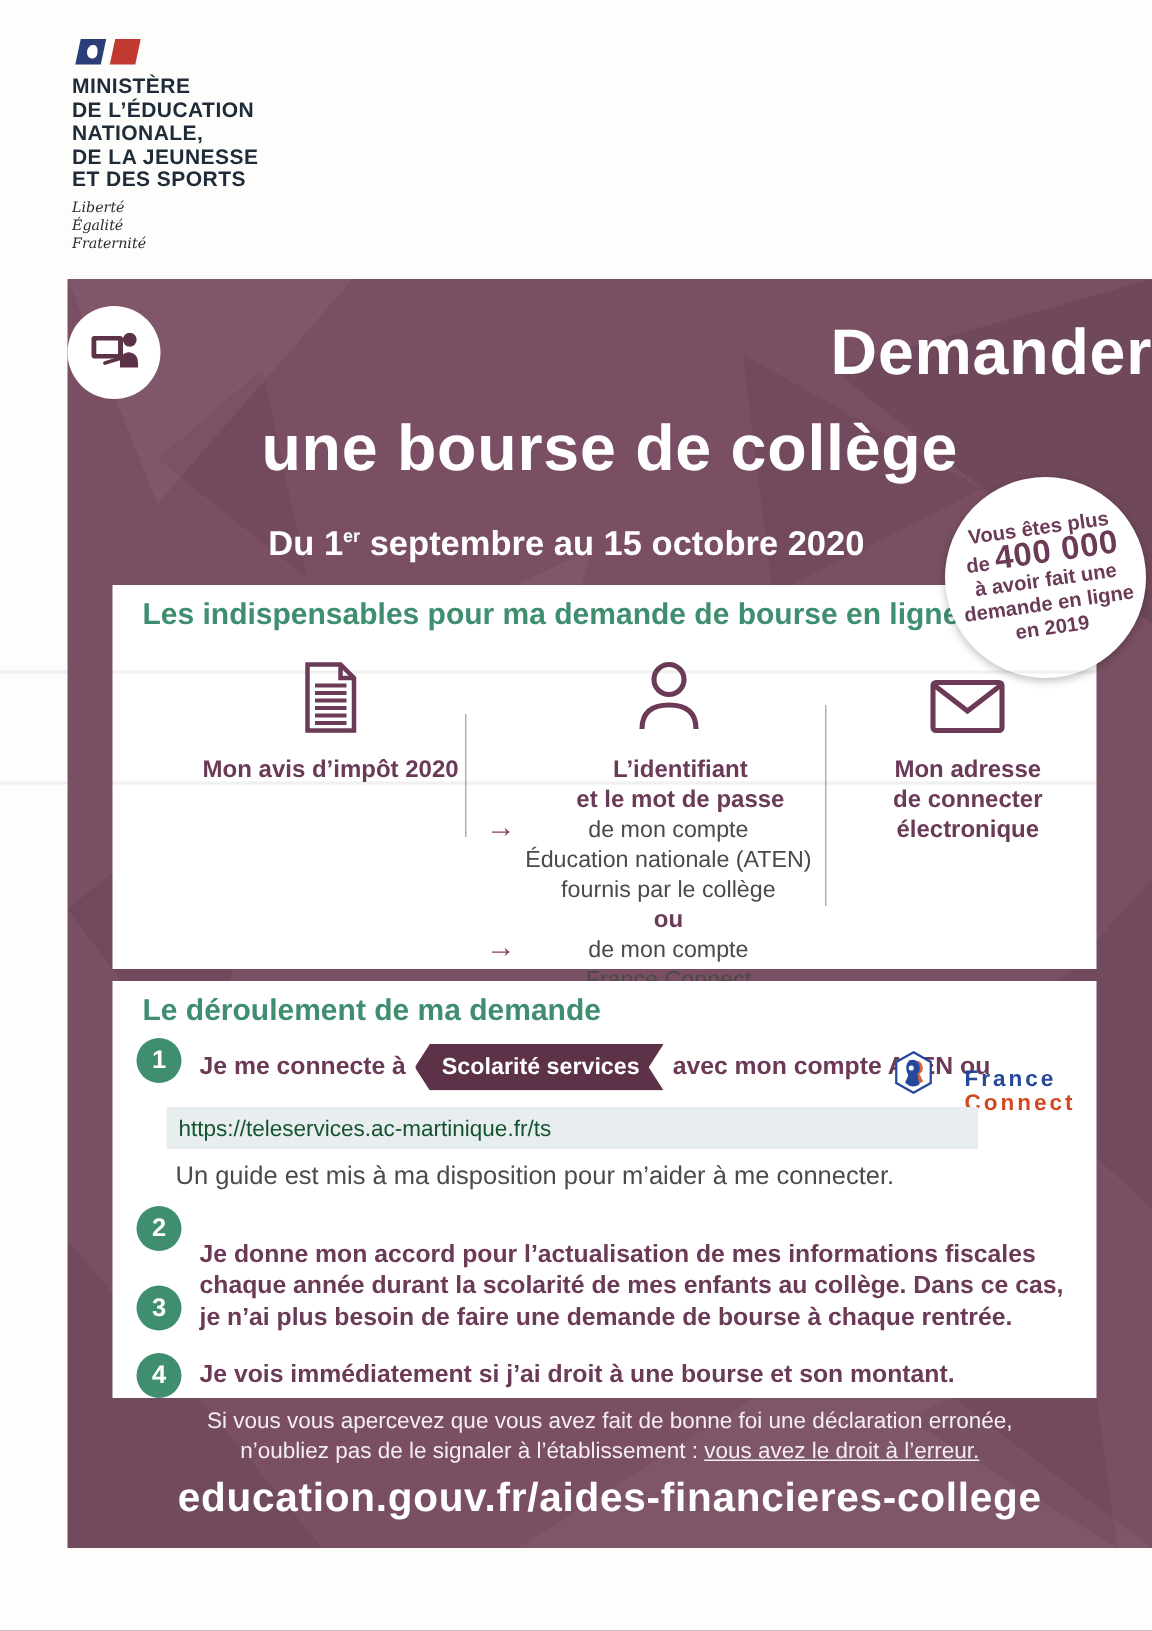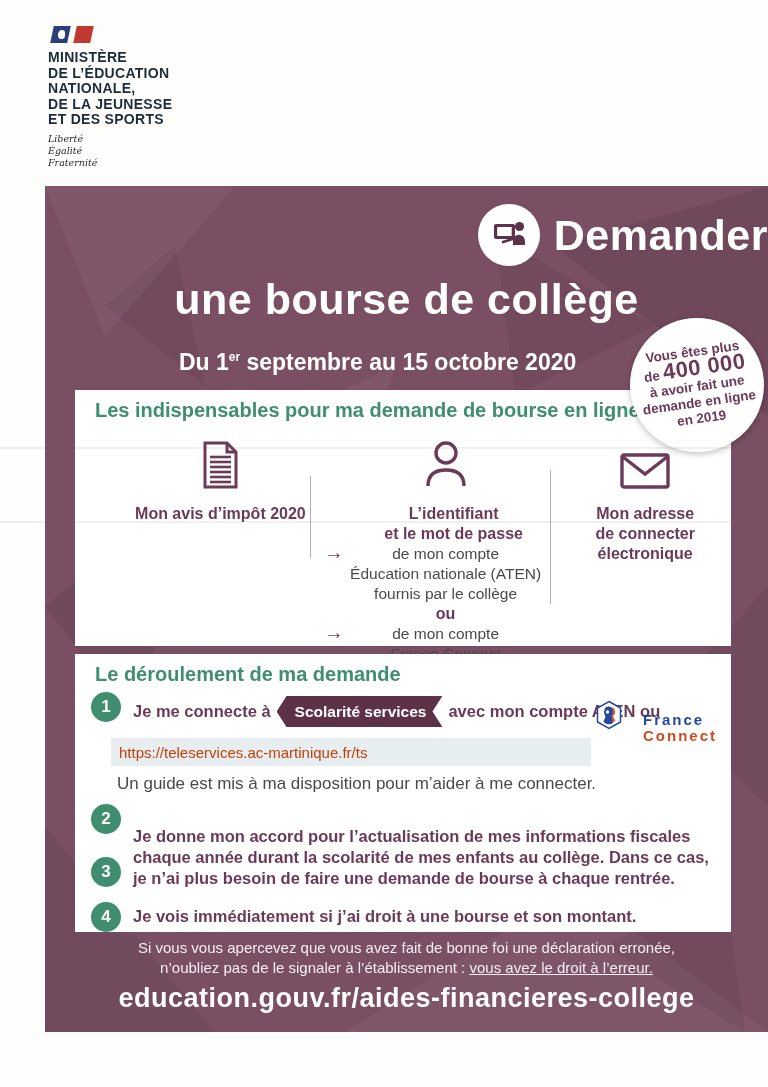--- a/index.html
+++ b/index.html
@@ -20,21 +20,21 @@
   .flag .m{position:absolute;left:8px;top:6px;width:7px;height:9px;background:#fff;border-radius:60% 40% 50% 50%;}
   .ministry{color:var(--navy);font-weight:bold;font-size:14px;line-height:15.5px;letter-spacing:.3px;}
   .motto{margin-top:5px;font-family:"DejaVu Serif",serif;font-style:italic;font-size:9.5px;line-height:12px;color:#2a2a2a;}
 
   
   .poster{position:absolute;left:45px;top:186px;width:723px;height:846px;background:var(--maroon-bg);}
   .facets{position:absolute;inset:0;z-index:0;pointer-events:none;}
   .poster>*{z-index:1;}
 
   .title-wrap{position:absolute;left:0;top:18px;width:100%;text-align:center;color:#fff;}
-  .title-line1{display:flex;align-items:center;justify-content:flex-end;gap:14px;}
+  .title-line1{display:flex;align-items:center;justify-content:space-between;gap:14px;}
   .title-icon{width:62px;height:62px;border-radius:50%;background:#fff;display:flex;align-items:center;justify-content:center;}
   .title-text{font-size:43px;font-weight:bold;letter-spacing:.5px;}
   .title-line2{font-size:43px;font-weight:bold;margin-top:9px;letter-spacing:.5px;}
 
   .ribbon{position:absolute;left:0;top:113px;width:100%;height:40px;}
   .ribbon .tail{position:absolute;top:3px;width:42px;height:34px;background:#fff;}
   .ribbon .tail.l{left:140px;clip-path:polygon(0 0,100% 0,100% 100%,0 100%,38% 50%);}
   .ribbon .tail.r{right:108px;clip-path:polygon(0 0,100% 0,62% 50%,100% 100%,0 100%);}
   .ribbon .mid{position:absolute;left:167px;right:135px;top:0;height:40px;background:#fff;
     display:flex;align-items:center;justify-content:center;
@@ -73,22 +73,22 @@
   
   .stepnum{position:absolute;left:16px;width:30px;height:30px;border-radius:50%;background:var(--green);
     color:#fff;font-weight:bold;font-size:17px;text-align:center;line-height:30px;}
   .steptext{position:absolute;left:58px;color:var(--maroon-text);font-weight:bold;font-size:16.5px;line-height:21px;}
   .sc-badge{display:inline-block;background:var(--maroon-dark);color:#fff;font-weight:bold;font-size:15.5px;
     padding:5px 16px 5px 18px;margin:0 6px;clip-path:polygon(0 50%,6% 0,100% 0,94% 50%,100% 100%,6% 100%);}
   .fc-logo{position:absolute;right:14px;top:24px;width:122px;height:66px;display:flex;align-items:flex-end;gap:20px;}
   .fc-words{font-weight:bold;font-size:15px;letter-spacing:2px;line-height:16px;}
   .fc-w1{color:var(--fc-blue);}
   .fc-w2{color:var(--fc-orange);}
-  .url-strip{position:absolute;left:36px;top:84px;width:480px;height:28px;background:#e8edf0;
-    display:flex;align-items:center;padding-left:8px;color:#c2410c;font-size:15px;}
+  .url-strip{position:absolute;left:36px;top:84px;width:541px;height:28px;background:#e8edf0;
+    display:flex;align-items:center;padding-left:8px;color:#14532d;font-size:15px;}
   .guide-line{position:absolute;left:42px;top:120px;color:var(--body-gray);font-size:17px;}
 
   
   .notice{position:absolute;left:0;top:752px;width:100%;text-align:center;color:#f4eef2;font-size:15px;line-height:20px;}
   .notice .lnk{text-decoration:underline;}
   .site-line{position:absolute;left:0;top:797px;width:100%;text-align:center;color:#fff;font-weight:bold;font-size:27px;letter-spacing:.5px;}
 
   .scanline{position:absolute;left:0;width:768px;height:2px;background:rgba(110,110,110,.10);z-index:9;pointer-events:none;}
 </style>
 </head>

